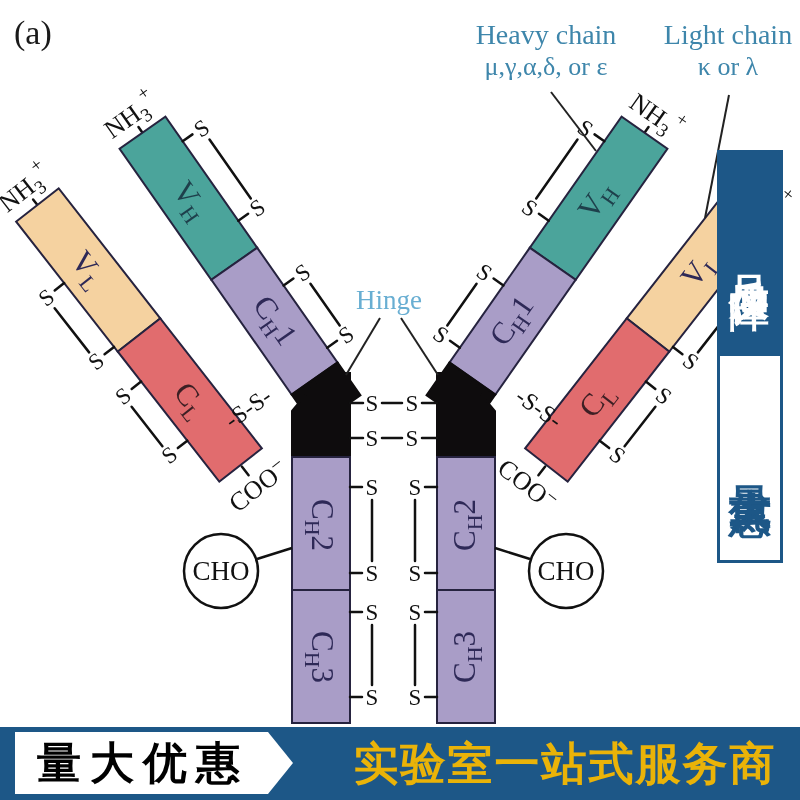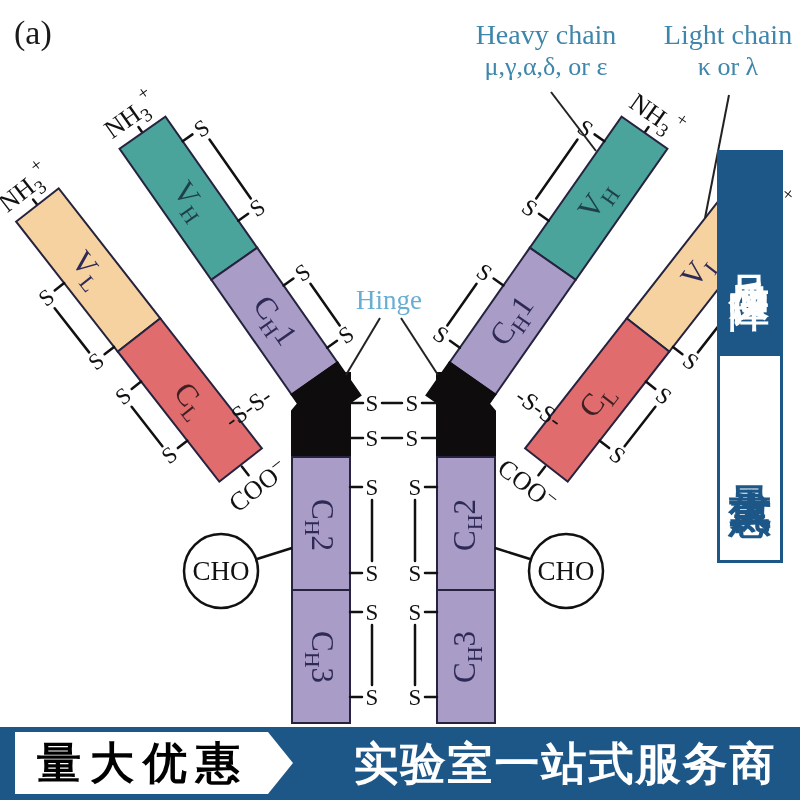--- a/index.html
+++ b/index.html
@@ -18,21 +18,21 @@
       writing-mode:vertical-rl;text-orientation:upright;font-family:"DejaVu Sans","Liberation Sans",sans-serif;
       font-weight:700;font-size:42px;letter-spacing:3px;}
   .footer{position:absolute;left:0;top:727px;width:800px;height:73px;z-index:5;background:#1d5787;}
   .footer-brand{position:absolute;left:15px;top:5px;width:278px;height:62px;background:#ffffff;
       clip-path:polygon(0 0,91% 0,100% 50%,91% 100%,0 100%);
       display:flex;align-items:center;justify-content:flex-start;padding-left:22px;box-sizing:border-box;
       font-family:"DejaVu Sans","Liberation Sans",sans-serif;font-weight:700;font-size:44px;color:#000;
       letter-spacing:9px;}
   .footer-tagline{position:absolute;left:335px;top:0;width:460px;height:73px;
       display:flex;align-items:center;justify-content:center;
-      font-family:"DejaVu Sans","Liberation Sans",sans-serif;font-weight:700;font-size:45px;color:#ffffff;
+      font-family:"DejaVu Sans","Liberation Sans",sans-serif;font-weight:700;font-size:45px;color:#eab308;
       letter-spacing:2px;text-align:right;}
 </style>
 </head>
 <body>
 
 <div class="stage">
 
 <svg class="diagram" width="800" height="800" viewBox="0 0 800 800">
 
   <g transform="rotate(-38 139 335)" stroke-linecap="round">

